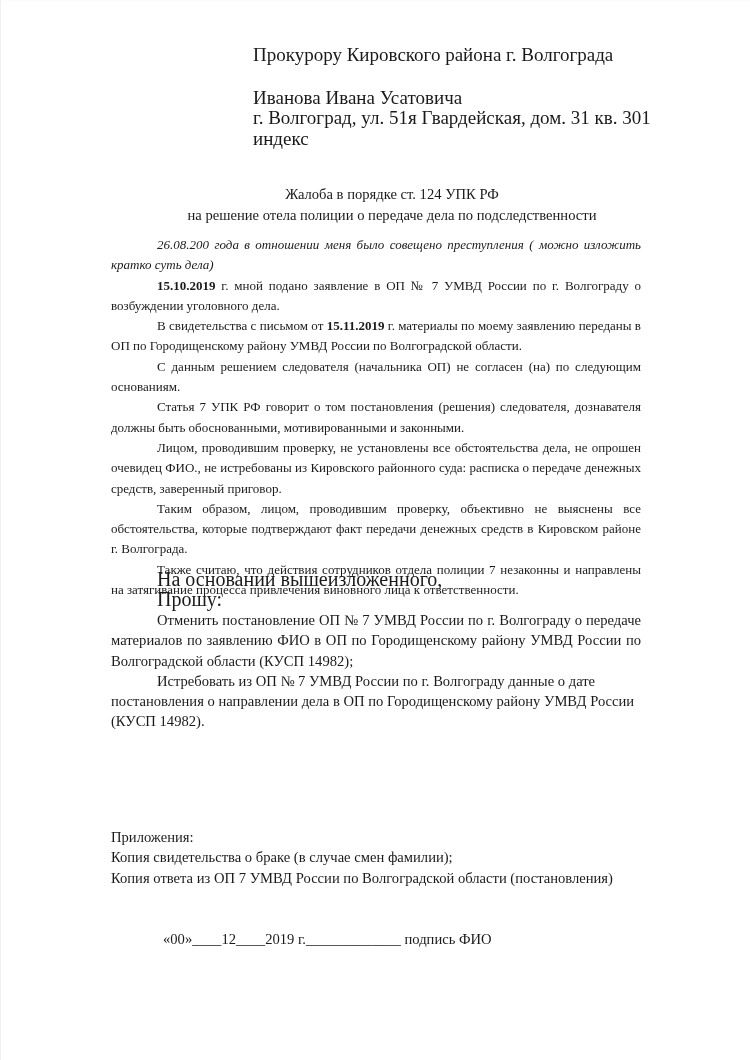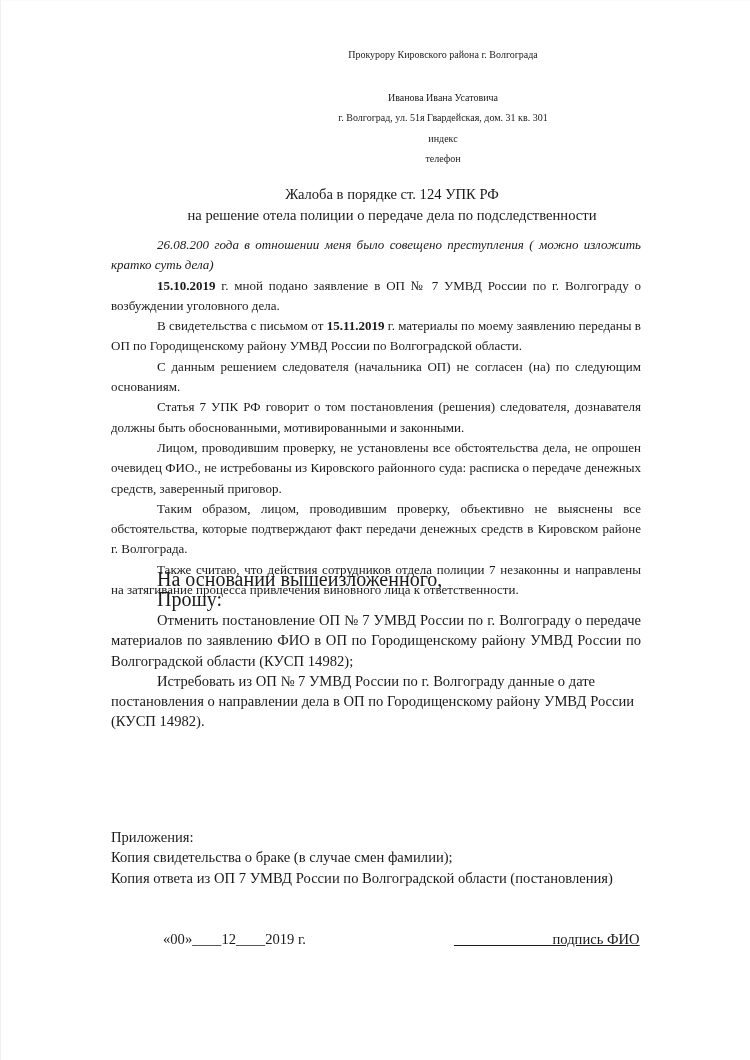--- a/index.html
+++ b/index.html
@@ -22,23 +22,22 @@
     border-top: 1px solid #fbfbfb;
     overflow: hidden;
   }
 
   
   .header {
     position: absolute;
     left: 252px;
     top: 44px;
     width: 380px;
-    font-size: 10px;
+    font-size: 19px;
     line-height: 20.5px;
-    text-align: center;
   }
   .header .addressee {
     margin: 0 0 22px 0;
     white-space: nowrap;
   }
   .header .applicant-line {
     margin: 0;
     white-space: nowrap;
   }
 
@@ -128,36 +127,33 @@
   }
   .signature .row {
     display: flex;
     align-items: baseline;
   }
   .signature .date-part {
     margin-left: 52px;
     white-space: pre;
   }
   .signature .sign-part {
-    margin-left: 148px;
     white-space: pre;
-    text-decoration: underline;
   }
 </style>
 </head>
 <body>
 
 <div class="page">
 
   <div class="header">
     <p class="addressee">Прокурору Кировского района г. Волгограда</p>
     <p class="applicant-line">Иванова Ивана Усатовича</p>
     <p class="applicant-line">г. Волгоград, ул. 51я Гвардейская, дом. 31 кв. 301</p>
     <p class="applicant-line">индекс</p>
-    <p class="applicant-line">телефон</p>
   </div>
 
   <div class="title-block">
     <p class="t-line">Жалоба в порядке ст. 124 УПК РФ</p>
     <p class="t-line">на решение отела полиции о передаче дела по подследственности</p>
   </div>
 
   <div class="body-block">
 
     <p class="italic">26.08.200 года в отношении меня было совещено преступления ( можно изложить кратко суть дела)</p>

